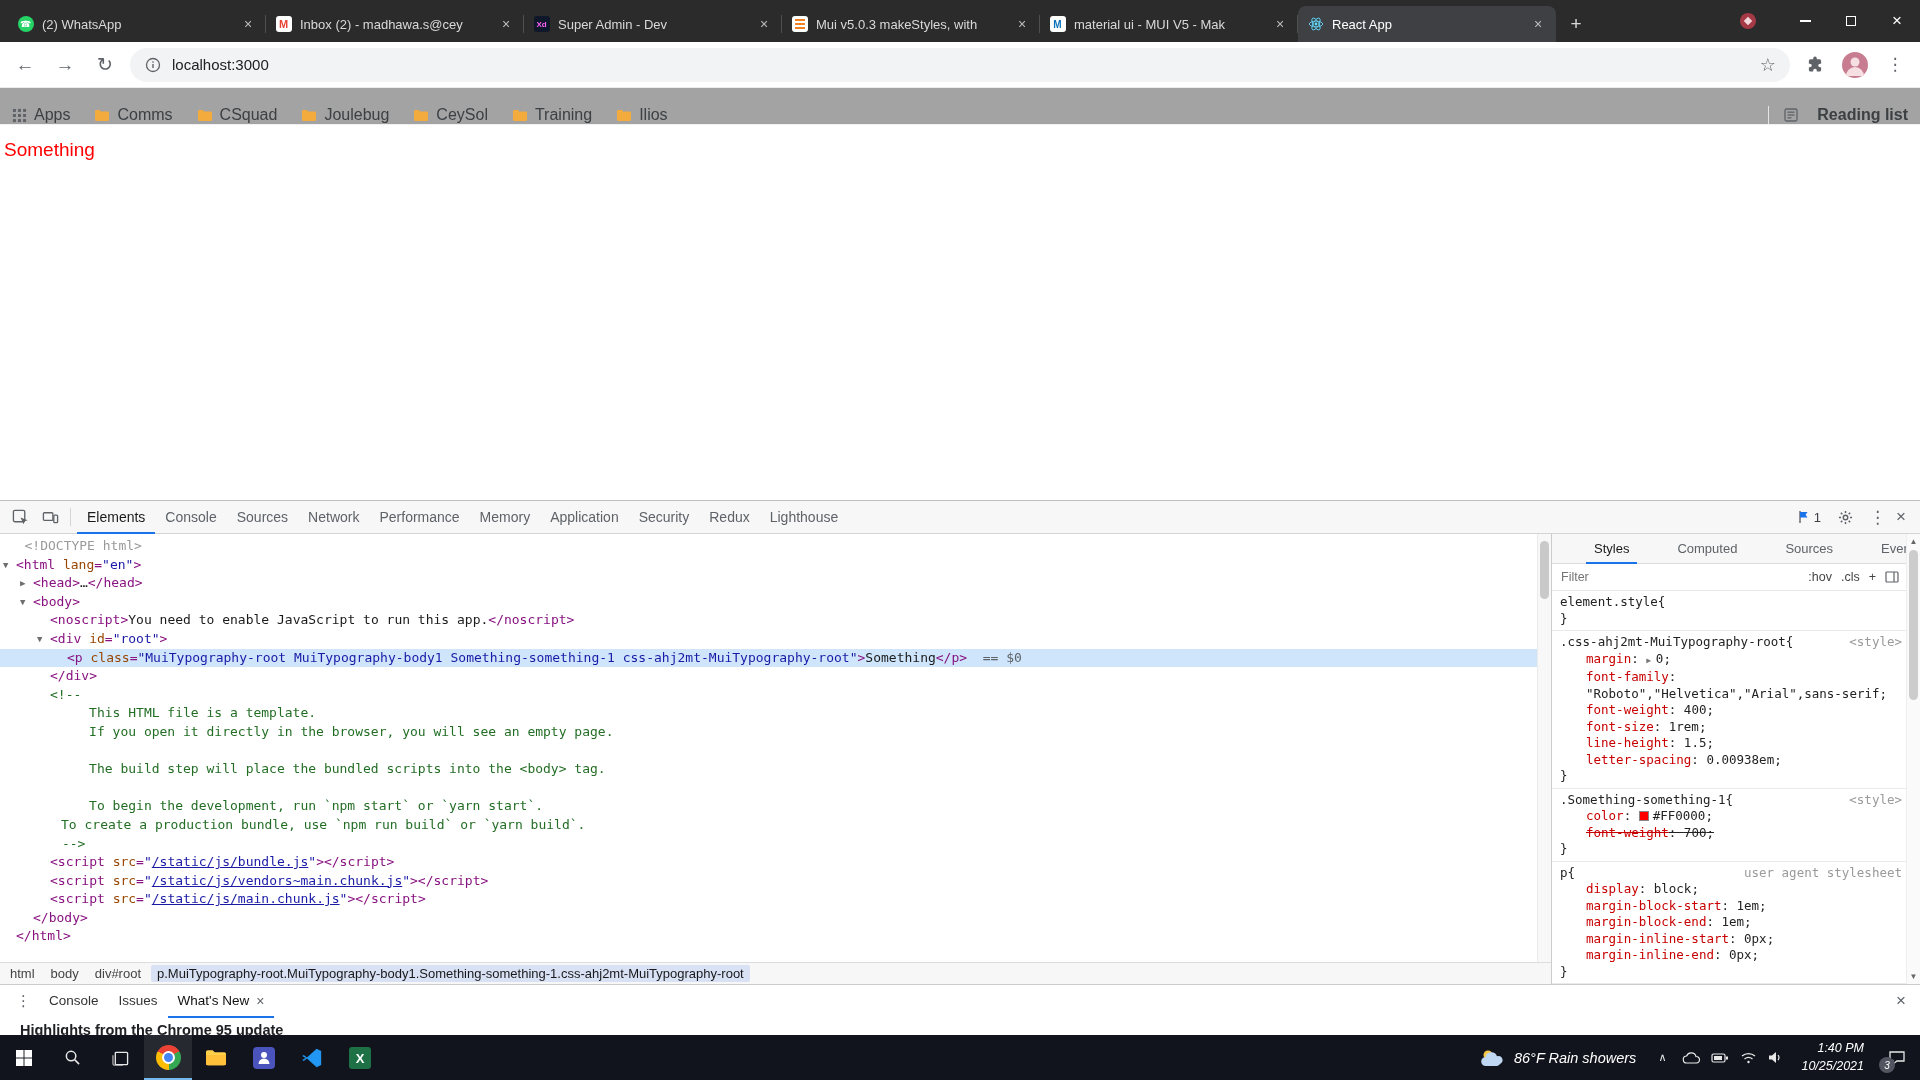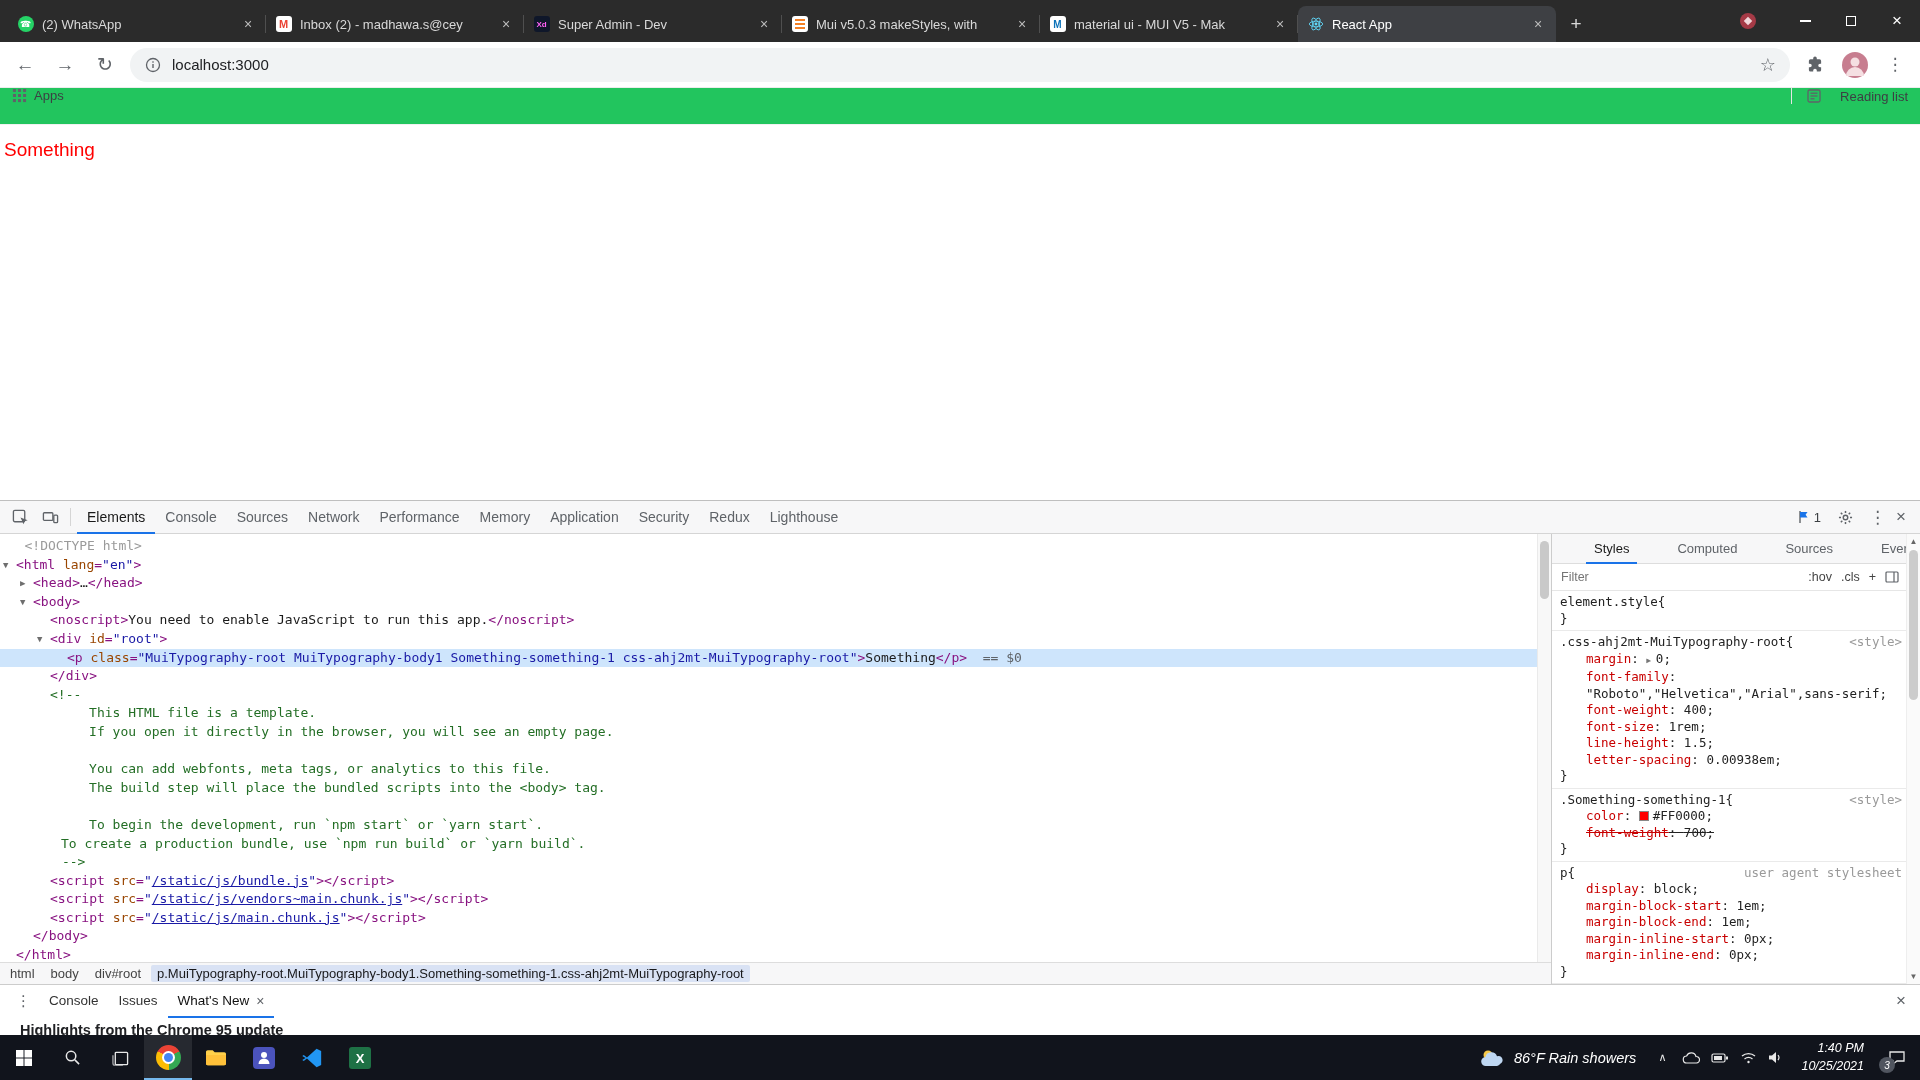--- a/index.html
+++ b/index.html
@@ -35,24 +35,24 @@
   
   .toolbar{height:46px;background:#fff;display:flex;align-items:center;padding:0 10px;gap:10px;border-bottom:1px solid #ececec;flex:0 0 auto;}
   .navbtn{font-size:19px;color:#5f6368;width:30px;height:30px;display:flex;align-items:center;justify-content:center;border-radius:50%;}
   .omnibox{flex:1;height:34px;background:#f1f3f4;border-radius:17px;display:flex;align-items:center;padding:0 14px;gap:10px;}
   .omni-url{font-size:15px;color:#202124;flex:1;}
   .star{color:#5f6368;font-size:18px;}
   .tb-ic{width:30px;height:30px;display:flex;align-items:center;justify-content:center;color:#5f6368;}
   .kebab{font-size:17px;color:#5f6368;}
 
   
-  .bookmarks{height:37px;background:#22c55e;display:flex;align-items:flex-start;padding:0 12px;gap:24px;font-size:13px;color:#3c4043;border-bottom:1px solid #f1f1f1;flex:0 0 auto;}
+  .bookmarks{height:37px;background:#a3a3a3;display:flex;align-items:flex-end;padding:0 12px;gap:24px;font-size:16px;color:#3c4043;border-bottom:1px solid #f1f1f1;flex:0 0 auto;}
   .bm{display:flex;align-items:center;gap:7px;}
   .bm-ic{display:flex;align-items:center;}
-  .reading{margin-left:auto;display:flex;align-items:center;gap:18px;padding-left:14px;border-left:1px solid #e5e5e5;}
+  .reading{margin-left:auto;display:flex;align-items:center;gap:18px;padding-left:14px;border-left:1px solid #e5e5e5;font-weight:bold;}
 
   
   .page{height:375px;background:#fff;position:relative;flex:0 0 auto;}
   #page-text{position:absolute;left:4px;top:14px;font-size:19px;}
 
   
   .devtools{flex:1;border-top:1px solid #bfbfbf;display:flex;flex-direction:column;background:#fff;overflow:hidden;}
   .dt-tabbar{height:33px;display:flex;align-items:center;background:#f7f7f8;border-bottom:1px solid #d5d5d5;padding:0 6px;gap:2px;flex:0 0 auto;}
   .dt-icon{width:28px;height:28px;display:flex;align-items:center;justify-content:center;}
   .vsep{width:1px;height:18px;background:#d5d5d5;margin:0 4px;}
@@ -376,21 +376,20 @@
               <div class="trow" style="padding-left: 33px;"><span class="arr" style="left: 20px;">▶</span><span class="tk-tag">&lt;head&gt;</span><span class="tk-plain">…</span><span class="tk-tag">&lt;/head&gt;</span></div>
               <div class="trow" style="padding-left: 33px;"><span class="arr" style="left: 20px;">▼</span><span class="tk-tag">&lt;body&gt;</span></div>
               <div class="trow" style="padding-left: 50px;"><span class="tk-tag">&lt;noscript&gt;</span><span class="tk-plain">You need to enable JavaScript to run this app.</span><span class="tk-tag">&lt;/noscript&gt;</span></div>
               <div class="trow" style="padding-left: 50px;"><span class="arr" style="left: 37px;">▼</span><span class="tk-tag">&lt;div </span><span class="tk-attr">id</span><span class="tk-tag">=</span><span class="tk-val">"root"</span><span class="tk-tag">&gt;</span></div>
               <div class="trow sel" style="padding-left: 67px;"><span class="tk-tag">&lt;p </span><span class="tk-attr">class</span><span class="tk-tag">=</span><span class="tk-val">"MuiTypography-root MuiTypography-body1 Something-something-1 css-ahj2mt-MuiTypography-root"</span><span class="tk-tag">&gt;</span><span class="tk-plain">Something</span><span class="tk-tag">&lt;/p&gt;</span><span class="tk-marker">  == $0</span></div>
               <div class="trow" style="padding-left: 50px;"><span class="tk-tag">&lt;/div&gt;</span></div>
               <div class="trow" style="padding-left: 50px;"><span class="tk-comment">&lt;!--</span></div>
               <div class="trow" style="padding-left: 89.1px;"><span class="tk-comment">This HTML file is a template.</span></div>
               <div class="trow" style="padding-left: 89.1px;"><span class="tk-comment">If you open it directly in the browser, you will see an empty page.</span></div>
               <div class="trow" style="padding-left: 89.1px;"><span class="tk-plain"> </span></div>
-              <div class="trow" style="padding-left: 89.1px;"><span class="tk-comment">You can add webfonts, meta tags, or analytics to this file.</span></div>
               <div class="trow" style="padding-left: 89.1px;"><span class="tk-comment">The build step will place the bundled scripts into the &lt;body&gt; tag.</span></div>
               <div class="trow" style="padding-left: 89.1px;"><span class="tk-plain"> </span></div>
               <div class="trow" style="padding-left: 89.1px;"><span class="tk-comment">To begin the development, run `npm start` or `yarn start`.</span></div>
               <div class="trow" style="padding-left: 61px;"><span class="tk-comment">To create a production bundle, use `npm run build` or `yarn build`.</span></div>
               <div class="trow" style="padding-left: 61.9px;"><span class="tk-comment">--&gt;</span></div>
               <div class="trow" style="padding-left: 50px;"><span class="tk-tag">&lt;script </span><span class="tk-attr">src</span><span class="tk-tag">=</span><span class="tk-val">"</span><span class="tk-link">/static/js/bundle.js</span><span class="tk-val">"</span><span class="tk-tag">&gt;&lt;/script&gt;</span></div>
               <div class="trow" style="padding-left: 50px;"><span class="tk-tag">&lt;script </span><span class="tk-attr">src</span><span class="tk-tag">=</span><span class="tk-val">"</span><span class="tk-link">/static/js/vendors~main.chunk.js</span><span class="tk-val">"</span><span class="tk-tag">&gt;&lt;/script&gt;</span></div>
               <div class="trow" style="padding-left: 50px;"><span class="tk-tag">&lt;script </span><span class="tk-attr">src</span><span class="tk-tag">=</span><span class="tk-val">"</span><span class="tk-link">/static/js/main.chunk.js</span><span class="tk-val">"</span><span class="tk-tag">&gt;&lt;/script&gt;</span></div>
               <div class="trow" style="padding-left: 33px;"><span class="tk-tag">&lt;/body&gt;</span></div>
               <div class="trow" style="padding-left: 16px;"><span class="tk-tag">&lt;/html&gt;</span></div>

